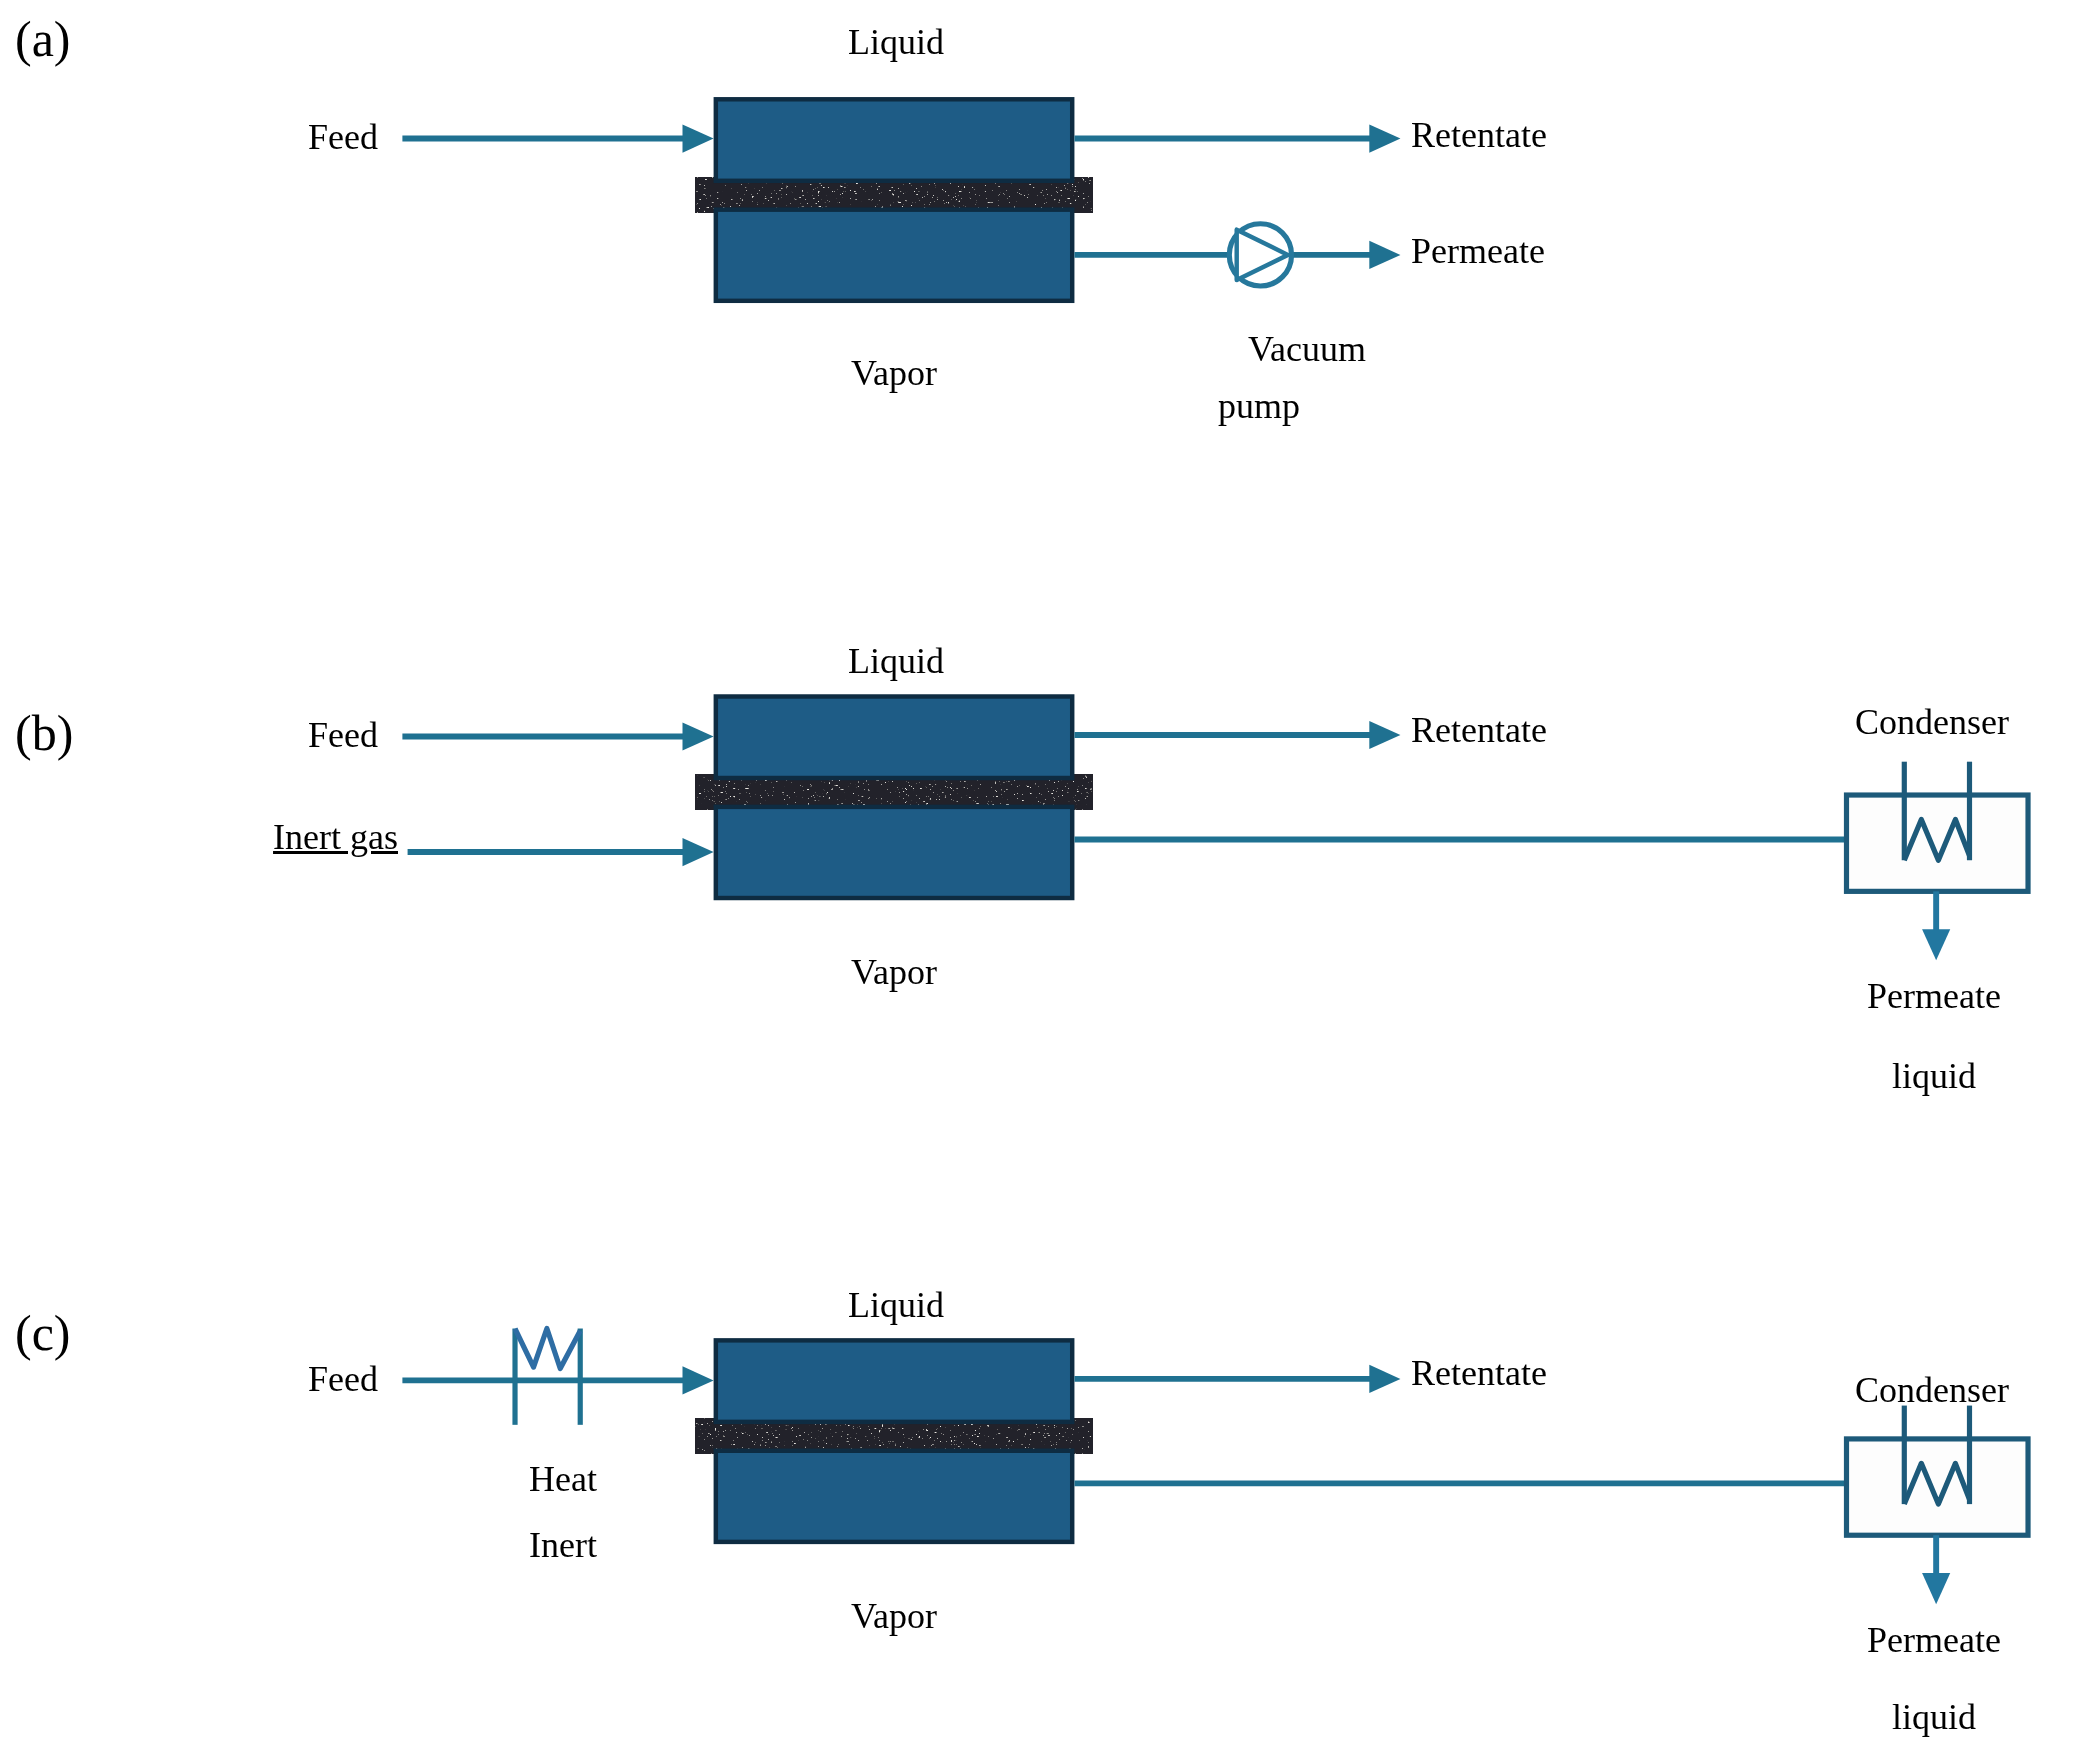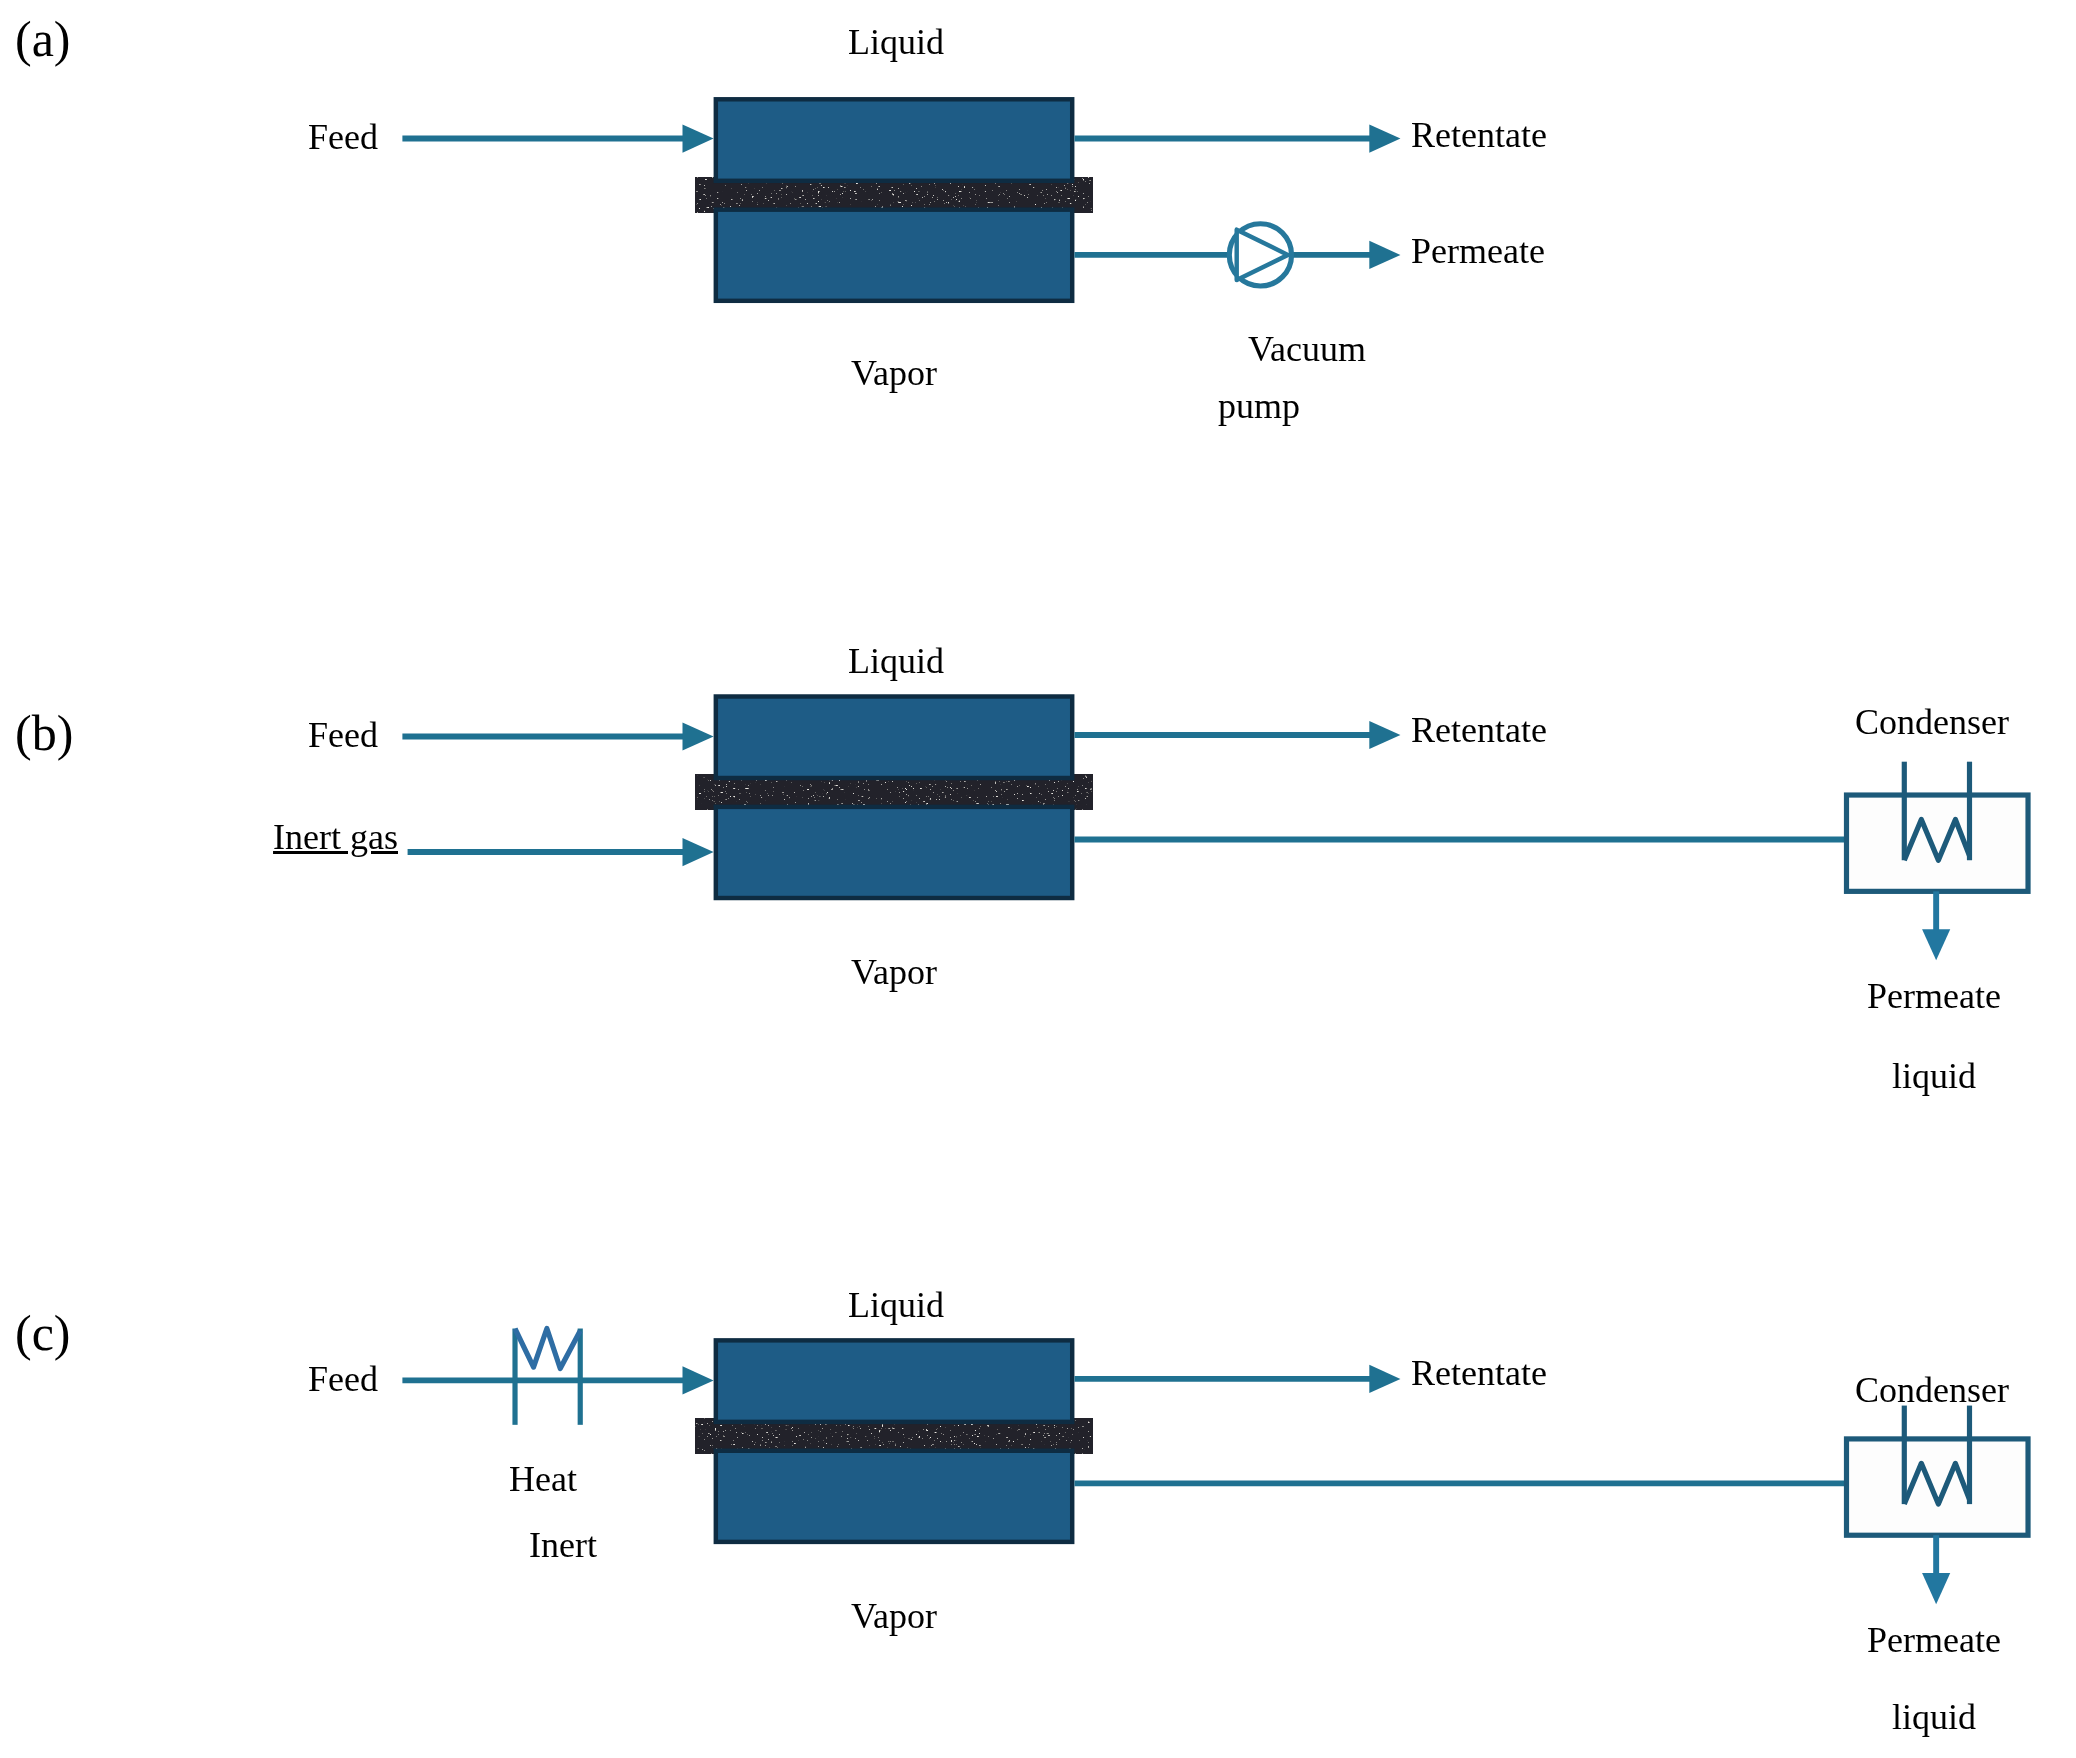--- a/index.html
+++ b/index.html
@@ -165,21 +165,21 @@
   <div class="lbl rightal" style="left:398px;top:837px;text-decoration:underline;">Inert gas</div>
   <div class="lbl leftal" style="left:1411px;top:730px;">Retentate</div>
   <div class="lbl center" style="left:1932px;top:722px;">Condenser</div>
   <div class="lbl center" style="left:894px;top:972px;">Vapor</div>
   <div class="lbl center" style="left:1934px;top:996px;">Permeate</div>
   <div class="lbl center" style="left:1934px;top:1076px;">liquid</div>
 
   <div class="lbl paneltag leftal" style="left:15px;top:1333px;">(c)</div>
   <div class="lbl center" style="left:896px;top:1305px;">Liquid</div>
   <div class="lbl rightal" style="left:378px;top:1379px;">Feed</div>
-  <div class="lbl center" style="left:543px;top:1479px;">Heat</div>
+  <div class="lbl center" style="left:563px;top:1479px;">Heat</div>
   <div class="lbl center" style="left:563px;top:1545px;">Inert</div>
   <div class="lbl leftal" style="left:1411px;top:1373px;">Retentate</div>
   <div class="lbl center" style="left:1932px;top:1390px;">Condenser</div>
   <div class="lbl center" style="left:894px;top:1616px;">Vapor</div>
   <div class="lbl center" style="left:1934px;top:1640px;">Permeate</div>
   <div class="lbl center" style="left:1934px;top:1717px;">liquid</div>
 
 </div>
 
 

